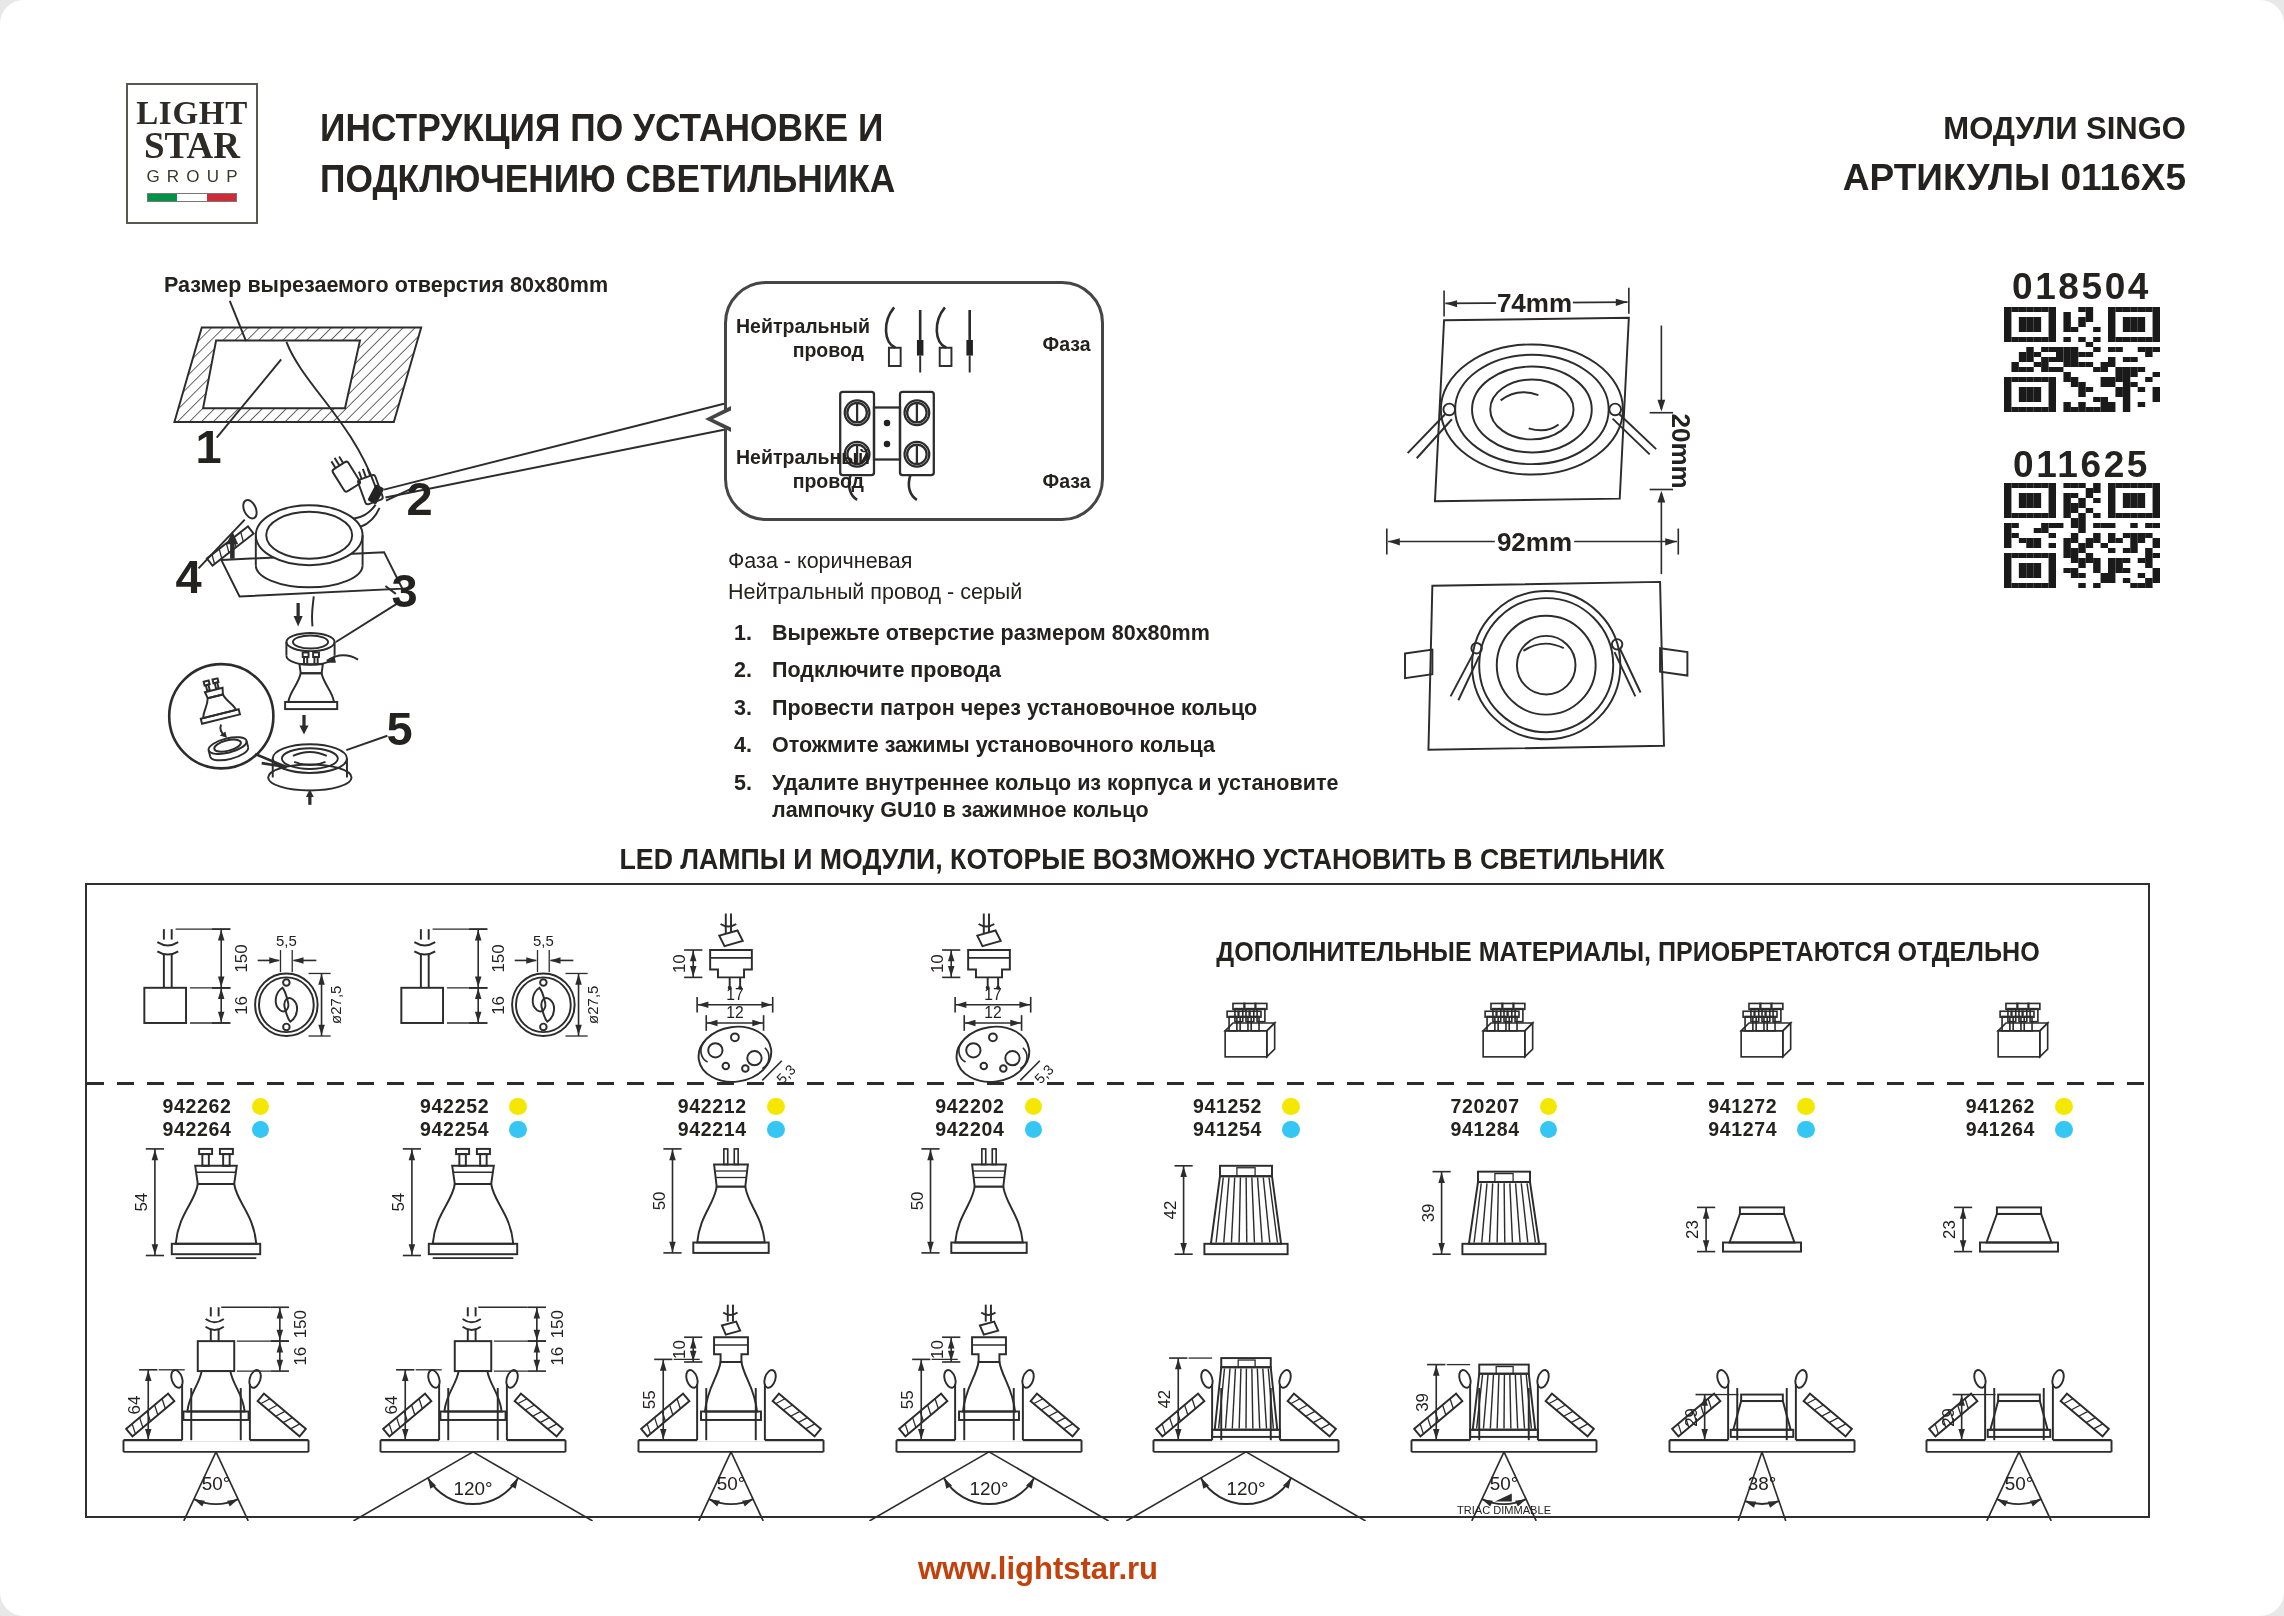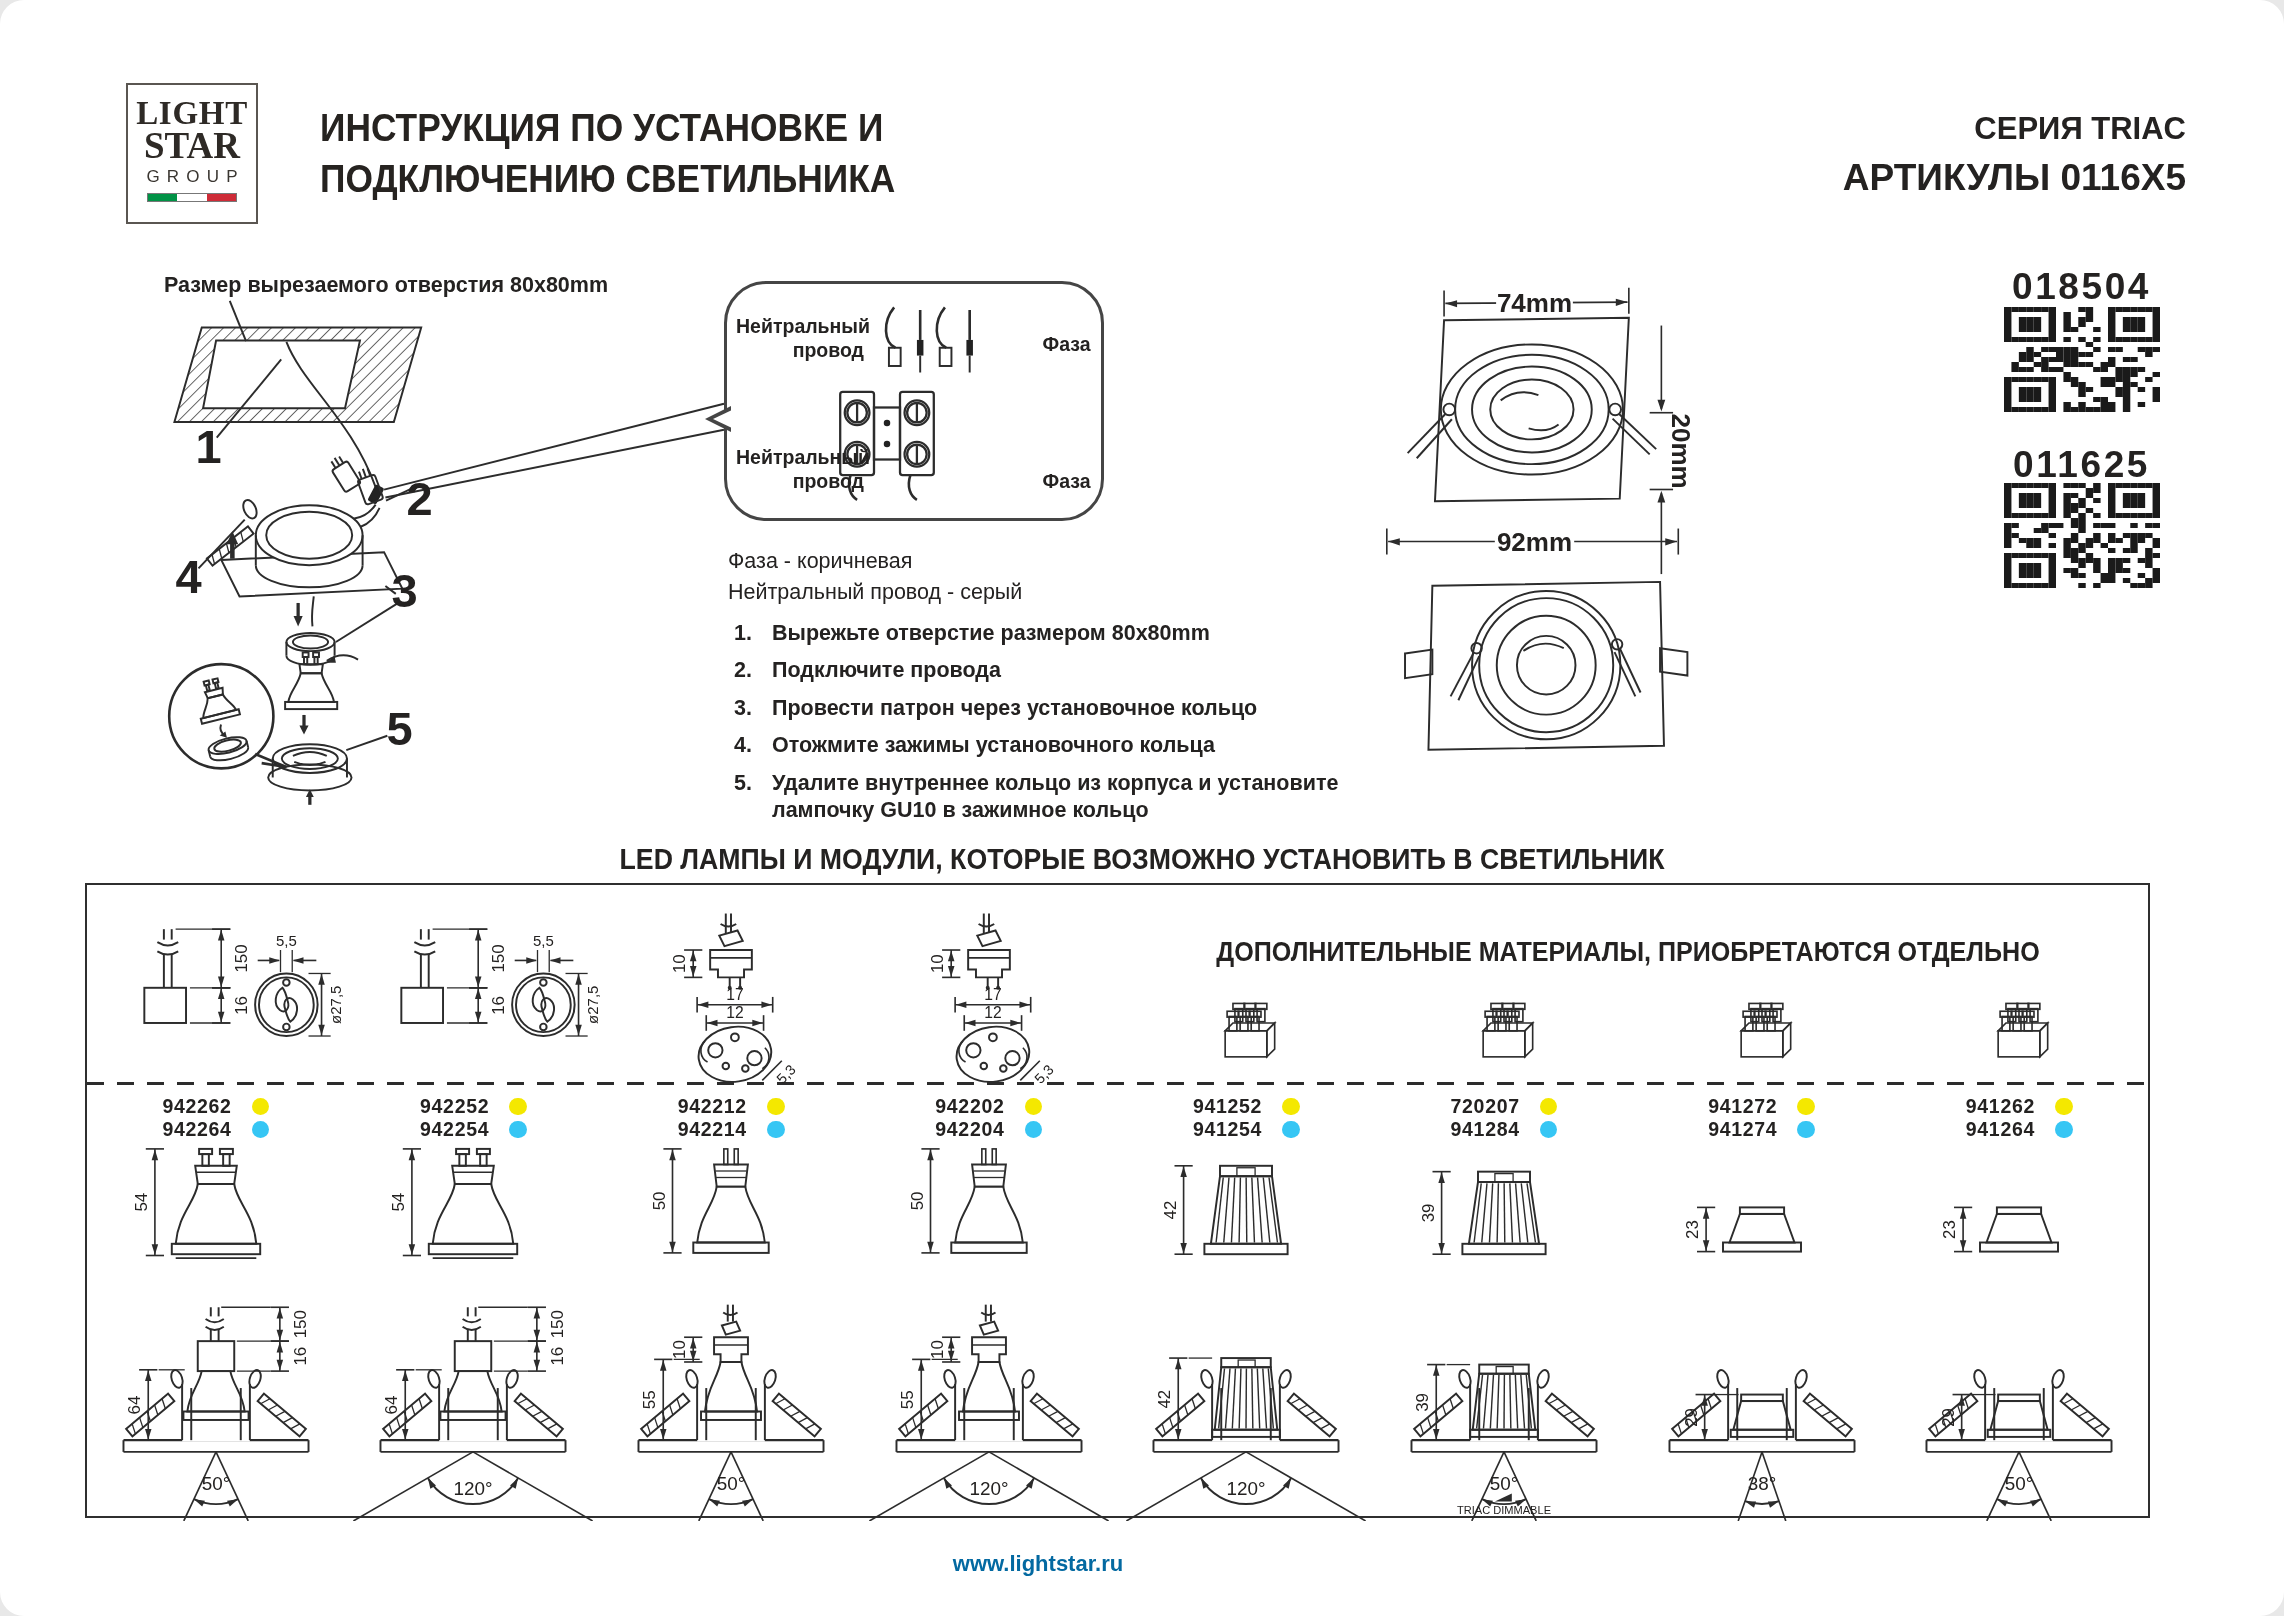--- a/index.html
+++ b/index.html
@@ -44,21 +44,21 @@
   #extras-title{left:1033px;top:52px;width:1016px;text-align:center;font-size:27px;font-weight:bold;
                 transform:scaleX(.93);transform-origin:center top;}
   #dashline{left:0;right:0;top:197px;height:2.6px;background:repeating-linear-gradient(90deg,#2c2c2c 0 17px,transparent 17px 30px);}
   .lamp-col{top:0;height:100%;}
   .codes{left:0;top:210px;width:100%;}
   .code-row{display:flex;justify-content:center;align-items:center;gap:20px;height:23px;}
   .code-row span.cd{font-size:19.5px;font-weight:bold;letter-spacing:0.7px;}
   .dot{width:17.6px;height:17.6px;border-radius:50%;display:inline-block;}
   .colsvg{left:50%;transform:translateX(-50%);}
   
-  #footer{left:0;top:1551px;width:2076px;text-align:center;font-size:22px;font-weight:bold;color:#0369a1;}
+  #footer{left:0;top:1551px;width:2076px;text-align:center;font-size:31px;font-weight:bold;color:#c2410c;}
 </style>
 </head>
 <body>
 
 <div id="page">
 
   <div id="logo" class="abs">
     <div class="logo-w1">LIGHT</div>
     <div class="logo-w2">STAR</div>
     <div class="logo-w3">GROUP</div>
@@ -68,21 +68,21 @@
       <div style="background:#ce2b37"></div>
     </div>
   </div>
 
   <div id="title" class="abs">
     <div>ИНСТРУКЦИЯ ПО УСТАНОВКЕ И</div>
     <div>ПОДКЛЮЧЕНИЮ СВЕТИЛЬНИКА</div>
   </div>
 
   <div id="hdr-right" class="abs">
-    <div id="series">СЕРИЯ TRIAC</div>
+    <div id="series">МОДУЛИ SINGO</div>
     <div id="art-label">АРТИКУЛЫ 0116X5</div>
   </div>
 
   <div id="cutout-note" class="abs">Размер вырезаемого отверстия 80x80mm</div>
 
   <svg class="abs" style="left:91px;top:280px" width="635" height="573" viewBox="0 0 975 880">
     <defs>
       <pattern id="hat" width="13" height="13" patternTransform="rotate(45)" patternUnits="userSpaceOnUse">
         <line x1="0" y1="0" x2="0" y2="13" stroke="#2c2c2c" stroke-width="2.2"></line>
       </pattern>

